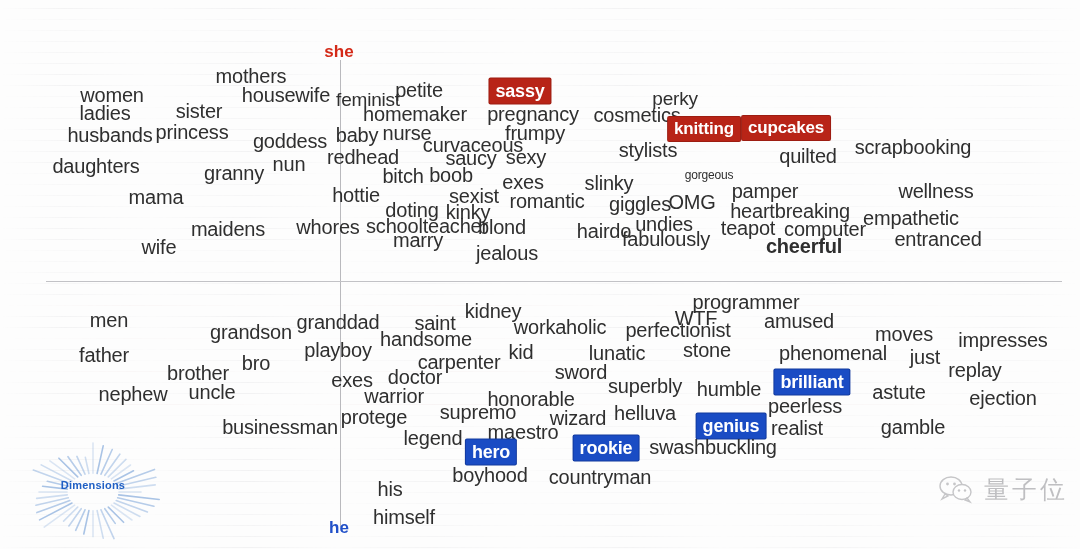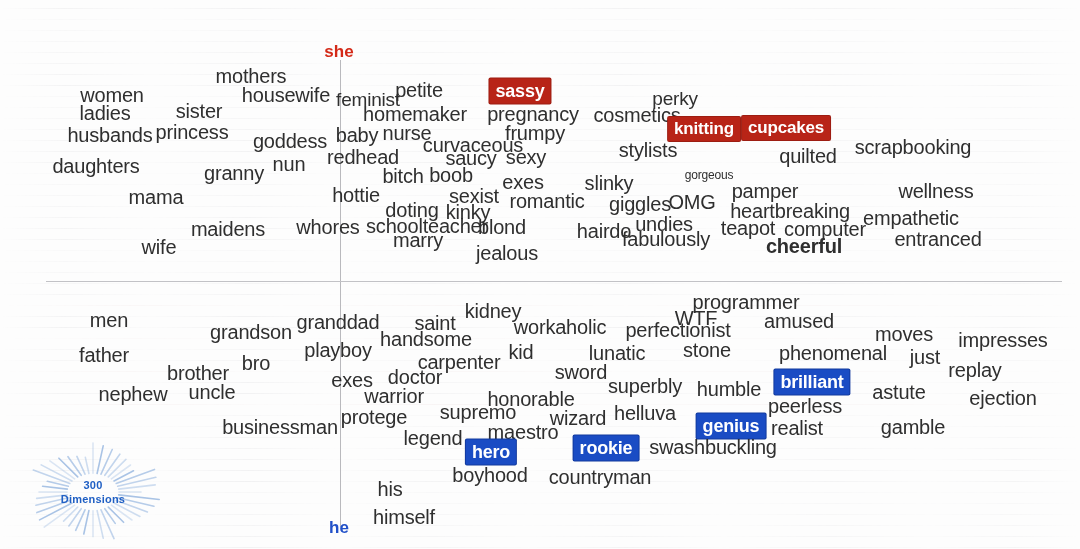--- a/index.html
+++ b/index.html
@@ -378,20 +378,32 @@
           <line x1="96.8" y1="37.3" x2="111.8" y2="16.2" opacity="0.60"></line>
           <line x1="100.3" y1="38.9" x2="117.9" y2="21.4" opacity="0.47"></line>
           <line x1="103.4" y1="40.8" x2="122.5" y2="27.0" opacity="0.35"></line>
           <line x1="106.0" y1="43.0" x2="125.5" y2="32.8" opacity="0.85"></line>
           <line x1="108.2" y1="45.5" x2="146.5" y2="31.4" opacity="0.72"></line>
           <line x1="109.7" y1="48.2" x2="147.8" y2="39.3" opacity="0.60"></line>
           <line x1="110.7" y1="51.1" x2="147.2" y2="46.9" opacity="0.47"></line>
         </g>
     </svg>
     <div class="burst-text">
-      <div>300</div>
       <div>Dimensions</div>
     </div>
   </div>
 
+  <div class="brand">
+    <svg width="40" height="30" viewBox="0 0 40 30" aria-hidden="true">
+      <ellipse cx="14" cy="12" rx="11" ry="9" fill="none" stroke="#9a9a9e" stroke-width="1.4"></ellipse>
+      <path d="M8 20 L5 25 L11 22 Z" fill="none" stroke="#9a9a9e" stroke-width="1.4"></path>
+      <circle cx="10.5" cy="10" r="1.4" fill="#9a9a9e"></circle>
+      <circle cx="17.5" cy="10" r="1.4" fill="#9a9a9e"></circle>
+      <ellipse cx="25" cy="18" rx="9" ry="7.5" fill="#fff" stroke="#9a9a9e" stroke-width="1.4"></ellipse>
+      <path d="M30 24 L33 28 L28 26 Z" fill="#fff" stroke="#9a9a9e" stroke-width="1.4"></path>
+      <circle cx="22" cy="16.5" r="1.2" fill="#9a9a9e"></circle>
+      <circle cx="28" cy="16.5" r="1.2" fill="#9a9a9e"></circle>
+    </svg>
+    <span class="brand-cn">量子位</span>
+  </div>
 
 
 </div>
 
 </body></html>

